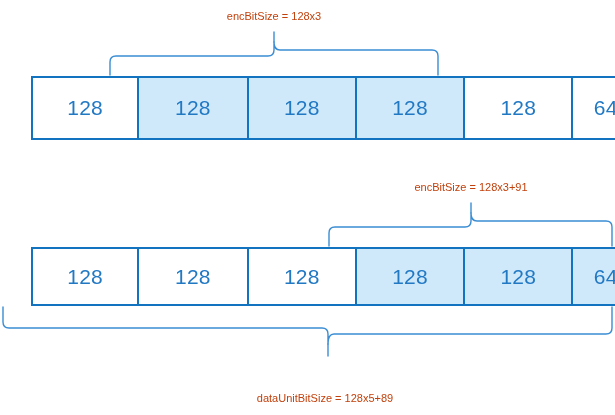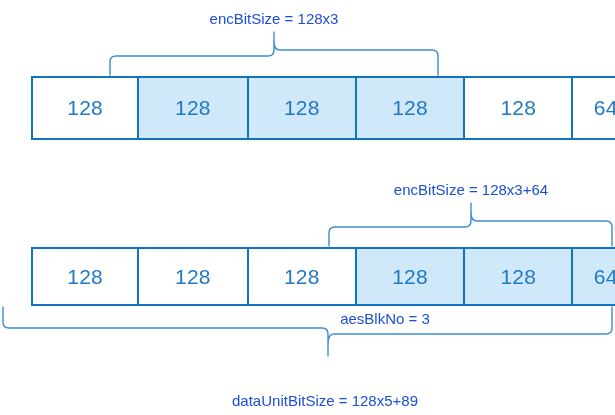--- a/index.html
+++ b/index.html
@@ -26,22 +26,22 @@
   }
   .cell:first-child{margin-left:0;}
   .cell.hl{background:#cfe8fa;}
 
   
   svg.overlay{position:absolute;left:0;top:0;width:615px;height:415px;pointer-events:none;}
 
   
   .lbl{
     position:absolute;
-    color:#1d4ed8;
-    font-size:15px;
+    color:#c2410c;
+    font-size:11px;
     white-space:nowrap;
     transform:translateX(-50%);
     background:#ffffff;
     padding:0 4px;
   }
   .lbl.nobg{background:transparent;}
 </style>
 </head>
 <body>
 
@@ -74,19 +74,18 @@
       <path d="M329,246 L329,233 Q329,227 335,227 L465,227 Q471,227 471,221 L471,213 Q471,221 477,221 L606,221 Q612,221 612,227 L612,246"></path>
       <path d="M471,213 L471,203"></path>
 
       <path d="M3,307 L3,322 Q3,328 9,328 L322,328 Q328,328 328,334 L328,344 Q328,334 334,334 L606,334 Q612,334 612,328 L612,307"></path>
       <path d="M328,344 L328,356"></path>
     </g>
   </svg>
 
   <div class="lbl nobg" style="left:274px;top:10px;">encBitSize = 128x3</div>
 
-  <div class="lbl nobg" style="left:471px;top:181px;">encBitSize = 128x3+64</div>
+  <div class="lbl nobg" style="left:471px;top:181px;">encBitSize = 128x3+91</div>
 
-  <div class="lbl" style="left:385px;top:310px;">aesBlkNo = 3</div>
 
   <div class="lbl nobg" style="left:325px;top:392px;">dataUnitBitSize = 128x5+89</div>
 
 </div>
 
 </body></html>

